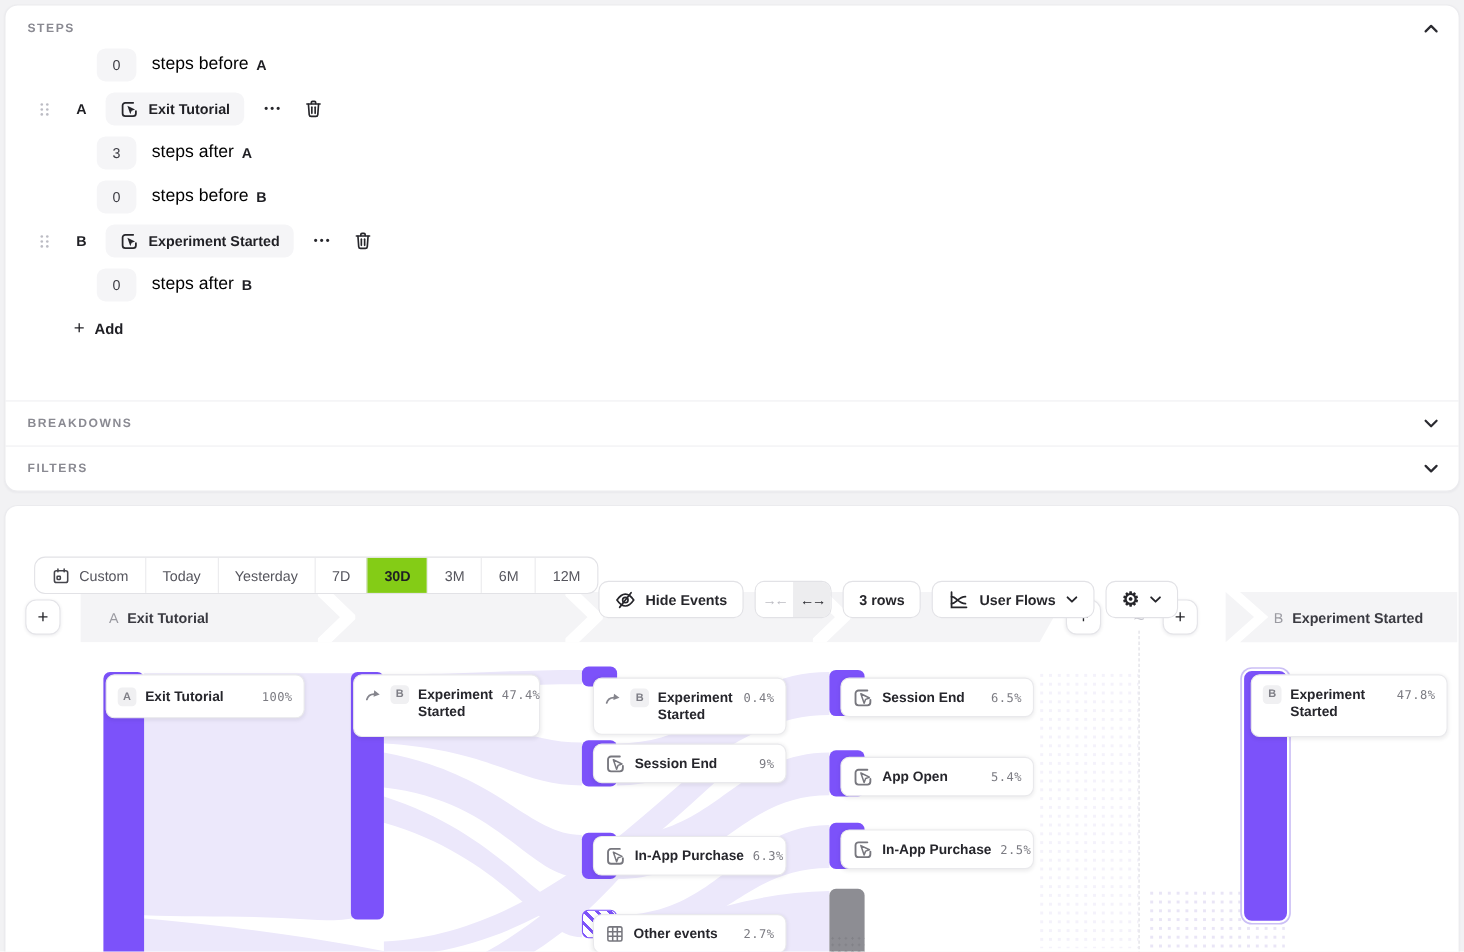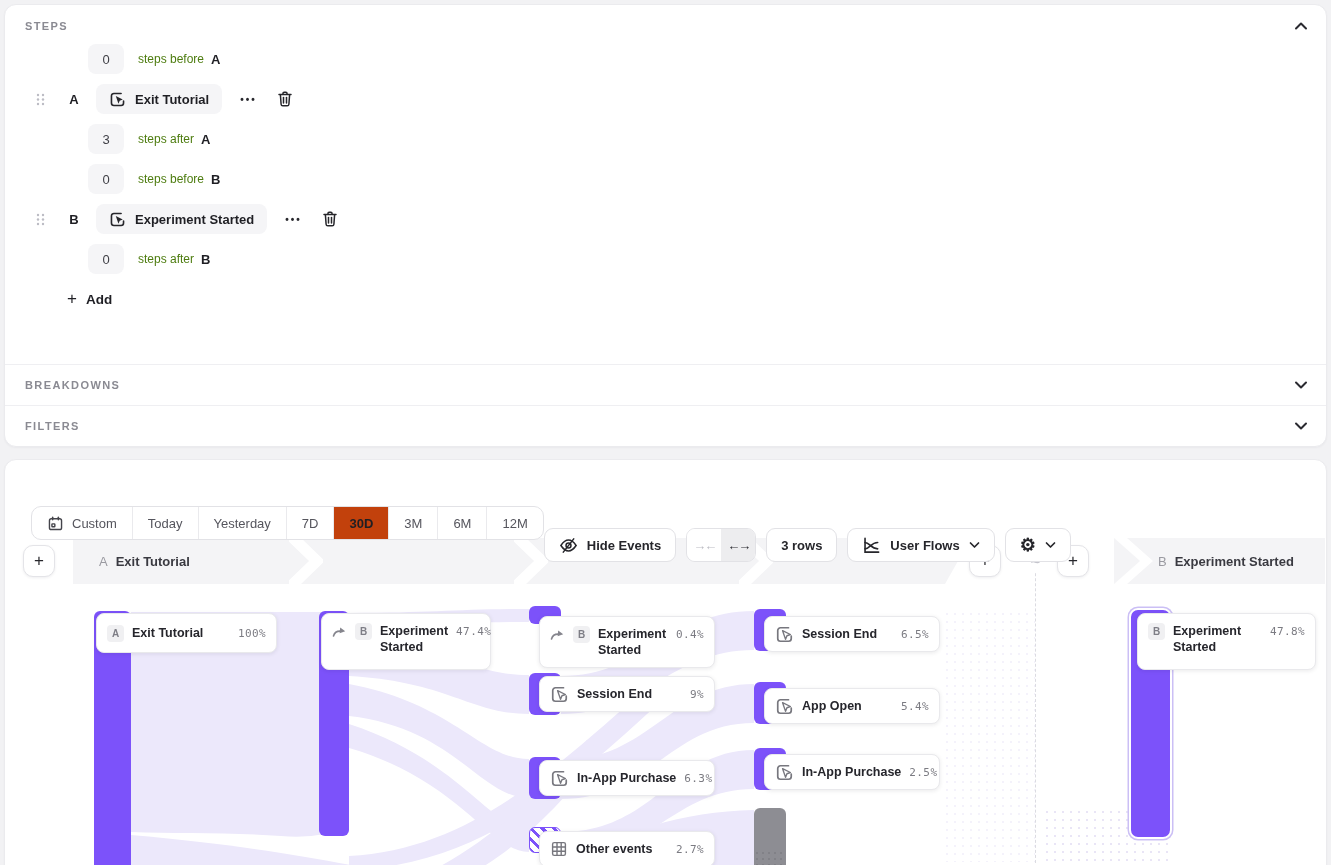--- a/index.html
+++ b/index.html
@@ -14,41 +14,41 @@
   
   .steps-head { display:flex; align-items:center; justify-content:space-between; padding:15px 18px 8px 20px; }
   .sec-label { font-size:11px; font-weight:600; letter-spacing:1.4px; color:#8A8A92; }
   .chev-btn { cursor:pointer; display:flex; align-items:center; }
 
   .rows { padding-top:4px; }
   .srow { height:30px; margin-bottom:10px; display:flex; align-items:center; }
   .srow.stepper-row { margin-left:83px; }
   .srow.event-row { margin-left:31px; }
   .stepbox { width:36px; height:30px; background:#F5F5F7; border-radius:8px; display:flex; align-items:center; justify-content:center; font-size:13px; color:#3F3F46; cursor:pointer; }
-  .steptext { margin-left:14px; font-size:12px; color:#4d7c0f; }
+  .steptext { margin-left:14px; font-size:16px; color:#000000; }
   .stepref { margin-left:7px; font-size:13px; font-weight:700; color:#1F1F24; }
   .drag { width:9px; display:flex; align-items:center; }
   .letter { width:12px; margin-left:23px; font-size:13px; font-weight:700; color:#1F1F24; text-align:center; }
   .chip { margin-left:16px; height:30px; background:#F5F5F7; border-radius:8px; display:flex; align-items:center; gap:9px; padding:0 13px; cursor:pointer; }
   .chip span { font-size:13px; font-weight:700; color:#1F1F24; }
   .dots3 { margin-left:18px; font-size:10px; letter-spacing:2px; font-weight:700; color:#26262B; cursor:pointer; }
   .trash { margin-left:20px; cursor:pointer; display:flex; }
   .add-row { margin-left:62px; margin-top:2px; display:flex; align-items:center; gap:9px; cursor:pointer; height:30px; }
   .add-plus { font-size:17px; font-weight:500; color:#1F1F24; }
   .add-label { font-size:13.5px; font-weight:700; color:#1F1F24; }
 
   .sections { position:absolute; left:0; right:0; bottom:0; }
   .acc-row { height:41px; border-top:1px solid #EFEFF2; display:flex; align-items:center; justify-content:space-between; padding:0 18px 0 20px; cursor:pointer; }
 
   
   .toolbar { position:absolute; top:24px; left:26px; right:25px; display:flex; align-items:center; z-index:6; }
   .segctl { display:flex; border:1px solid #E2E2E6; border-radius:10px; overflow:hidden; background:#fff; height:34px; }
   .seg { display:flex; align-items:center; gap:8px; padding:0 15px; font-size:13px; color:#55555D; border-left:1px solid #EAEAED; cursor:pointer; white-space:nowrap; }
   .seg:first-child { border-left:none; }
-  .seg.sel { background:#c2410c; color:#1F1F24; font-weight:700; }
+  .seg.sel { background:#84cc16; color:#1F1F24; font-weight:700; }
   .rgroup { display:flex; align-items:center; gap:10px;margin-top:44px; }
   .tbtn { height:34px; background:#fff; border:1px solid #E2E2E6; border-radius:9px; display:flex; align-items:center; gap:9px; padding:0 14px; font-size:13px; font-weight:600; color:#26262B; cursor:pointer; white-space:nowrap; }
   .zoomctl { display:flex; height:34px; border:1px solid #E2E2E6; border-radius:9px; overflow:hidden; }
   .zseg { width:34px; display:flex; align-items:center; justify-content:center; font-size:13px; letter-spacing:-2px; cursor:pointer; }
   .zseg.dim { color:#BCBCC3; background:#fff; }
   .zseg.on { color:#2A2A30; background:#EDEDEF; font-weight:600; }
   .gear-glyph { font-size:18px; line-height:1; color:#26262B; }
 
   
   .flow { position:absolute; inset:0; }

